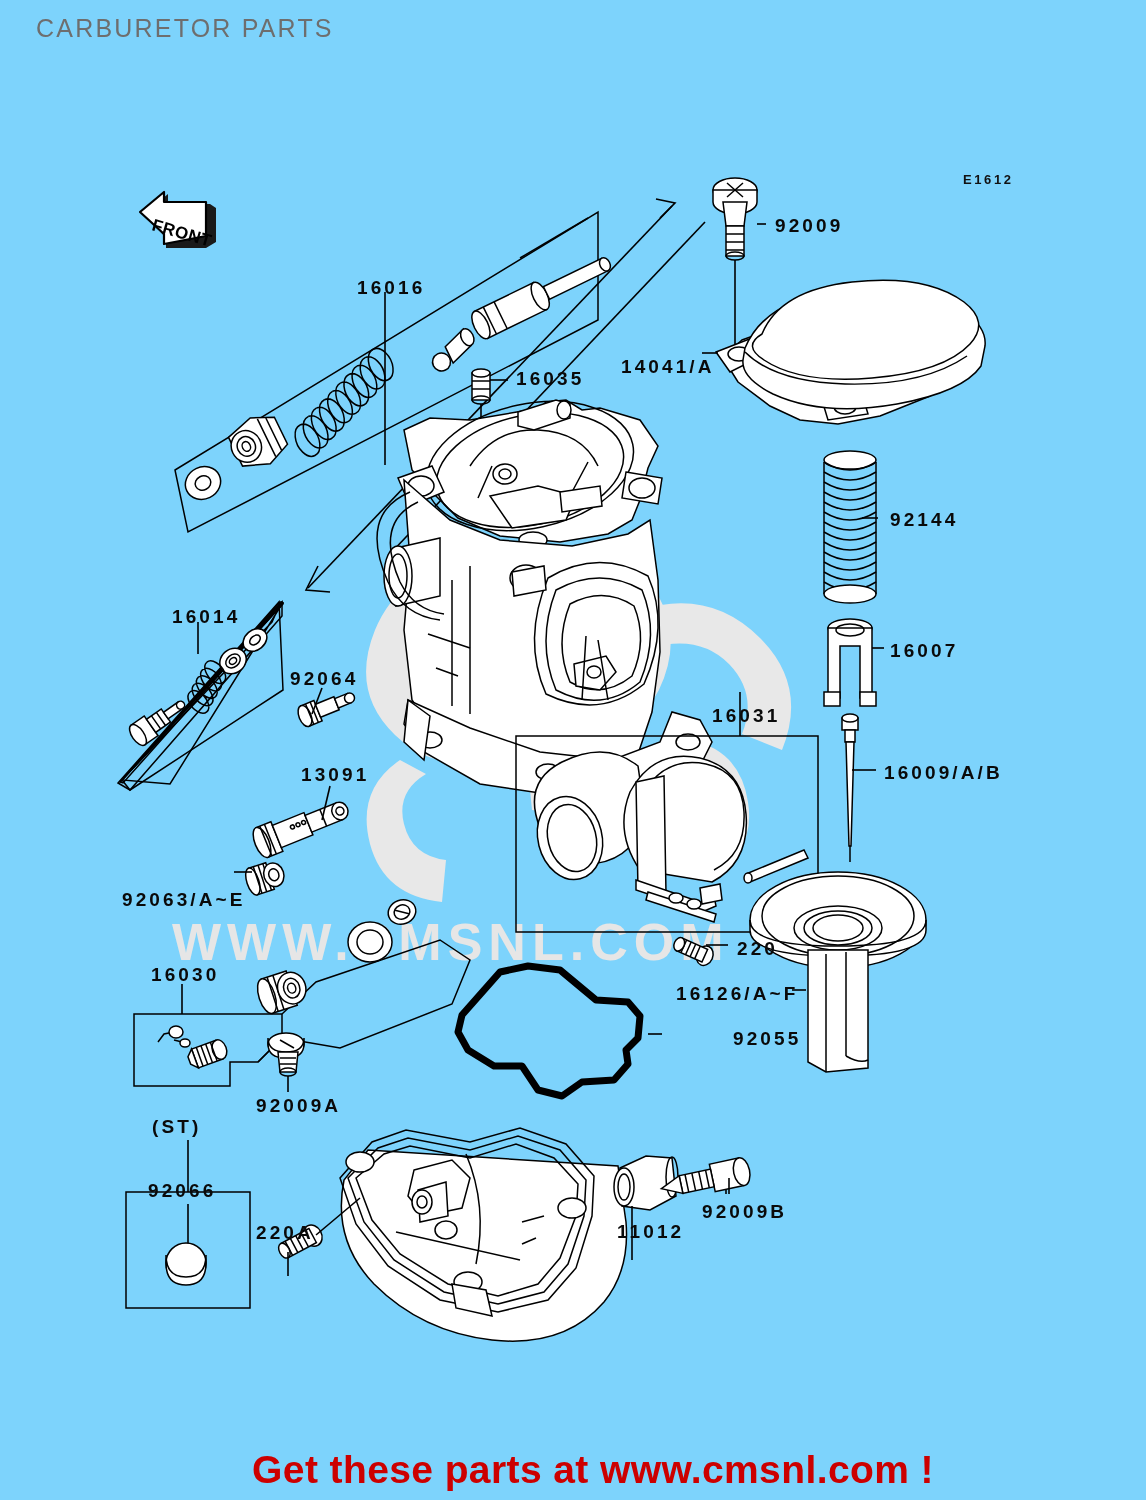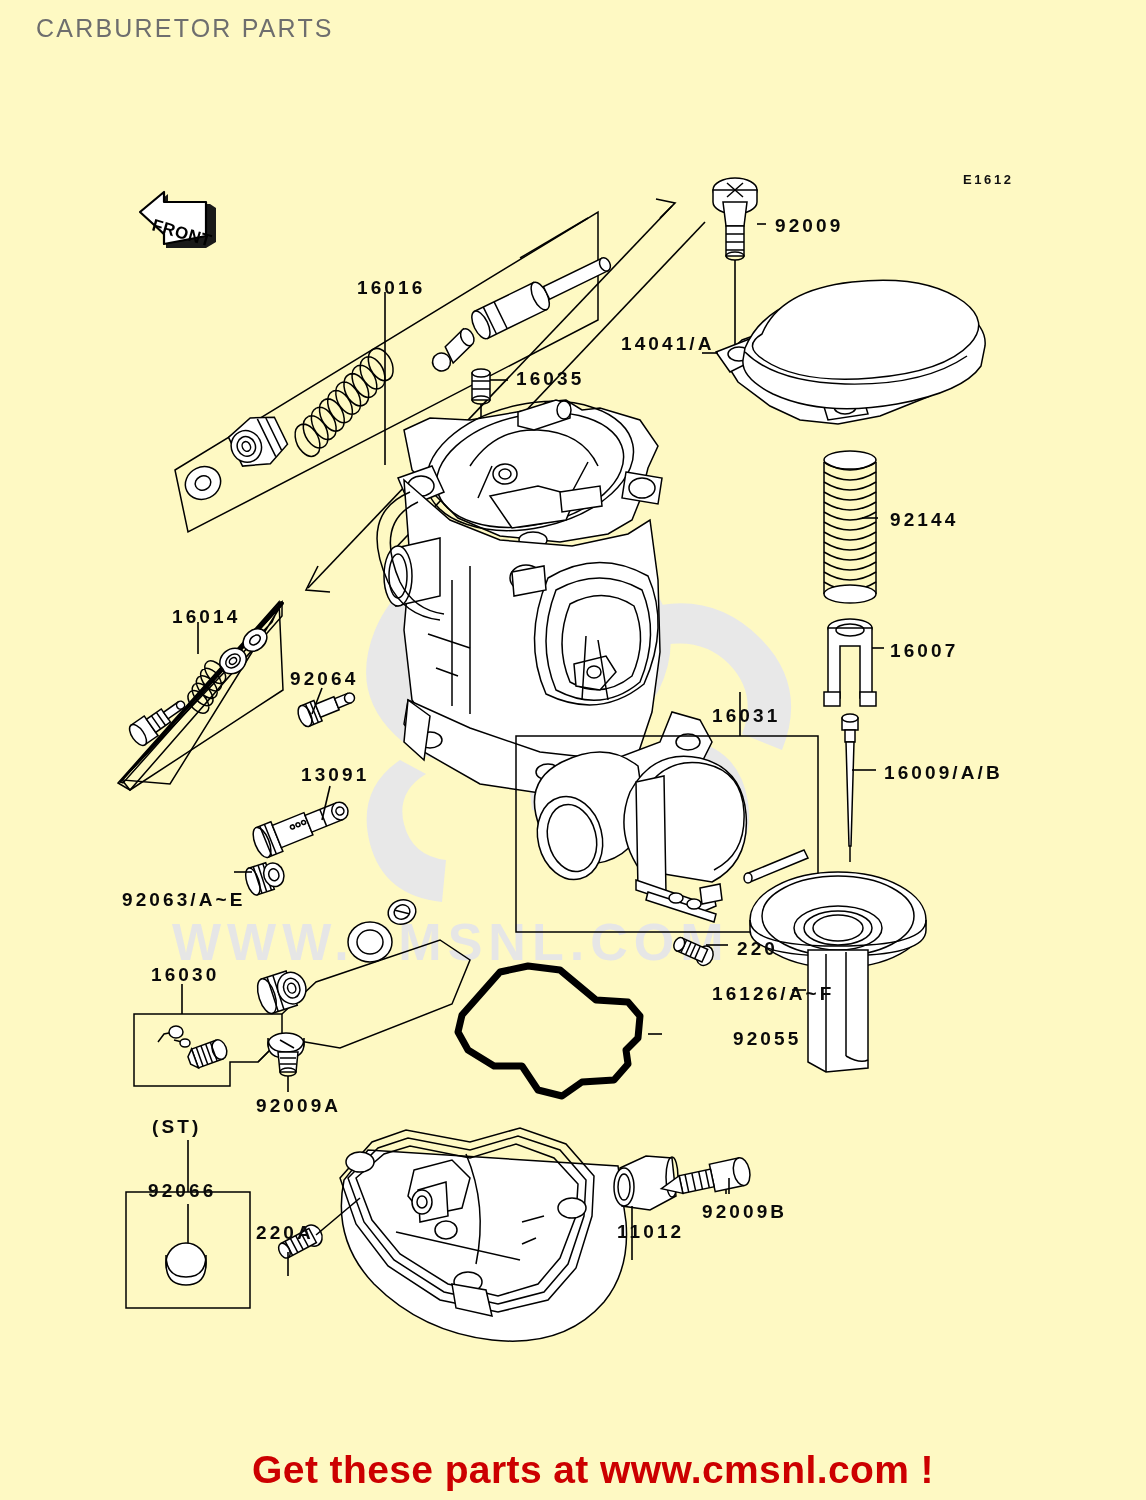--- a/index.html
+++ b/index.html
@@ -7,21 +7,21 @@
     padding: 0;
     background: #ffffff;
   }
   body {
     font-family: "Liberation Sans", sans-serif;
   }
   #page {
     position: relative;
     width: 1146px;
     height: 1500px;
-    background: #fef9c3;
+    background: #7dd3fc;
     overflow: hidden;
   }
   
   #title {
     position: absolute;
     left: 36px;
     top: 14px;
     font-size: 25px;
     letter-spacing: 2.2px;
     color: #6e6e6e;
@@ -532,35 +532,35 @@
 
     <path d="M6 28 L30 8 L30 18 L72 18 L78 22 L78 56 L68 62 L28 62 L28 52 Z" fill="#1a1a1a"></path>
 
     <path d="M2 26 L26 6 L26 16 L68 16 L68 50 L26 58 L26 48 Z" fill="#ffffff" stroke="#000" stroke-width="2.2" stroke-linejoin="round"></path>
     <text class="ftxt" x="13" y="44" transform="rotate(16 13 44)">FRONT</text>
   </svg>
 
   <div class="lbl" style="left:357px; top:277px;">16016</div>
   <div class="lbl" style="left:516px; top:368px;">16035</div>
   <div class="lbl" style="left:775px; top:215px;">92009</div>
-  <div class="lbl" style="left:621px; top:333px;">14041/A</div>
+  <div class="lbl" style="left:621px; top:356px;">14041/A</div>
   <div class="lbl" style="left:890px; top:509px;">92144</div>
   <div class="lbl" style="left:890px; top:640px;">16007</div>
   <div class="lbl" style="left:884px; top:762px;">16009/A/B</div>
   <div class="lbl" style="left:712px; top:685px;margin-top:20px;">16031</div>
   <div class="lbl" style="left:172px; top:606px;">16014</div>
   <div class="lbl" style="left:290px; top:668px;">92064</div>
   <div class="lbl" style="left:301px; top:764px;">13091</div>
   <div class="lbl" style="left:122px; top:862px;margin-top:27px;">92063/A~E</div>
   <div class="lbl" style="left:151px; top:964px;">16030</div>
   <div class="lbl" style="left:256px; top:1095px;">92009A</div>
   <div class="lbl" style="left:152px; top:1116px;">(ST)</div>
   <div class="lbl" style="left:148px; top:1180px;">92066</div>
   <div class="lbl" style="left:256px; top:1222px;">220A</div>
   <div class="lbl" style="left:737px; top:938px;">220</div>
-  <div class="lbl" style="left:676px; top:983px;margin-left:36px;">16126/A~F</div>
+  <div class="lbl" style="left:676px; top:983px;">16126/A~F</div>
   <div class="lbl" style="left:701px; top:1028px;margin-left:32px;">92055</div>
   <div class="lbl" style="left:617px; top:1221px;">11012</div>
   <div class="lbl" style="left:702px; top:1201px;">92009B</div>
 
   <div id="footer">Get these parts at www.cmsnl.com !</div>
 
 </div>
 
 </body></html>

